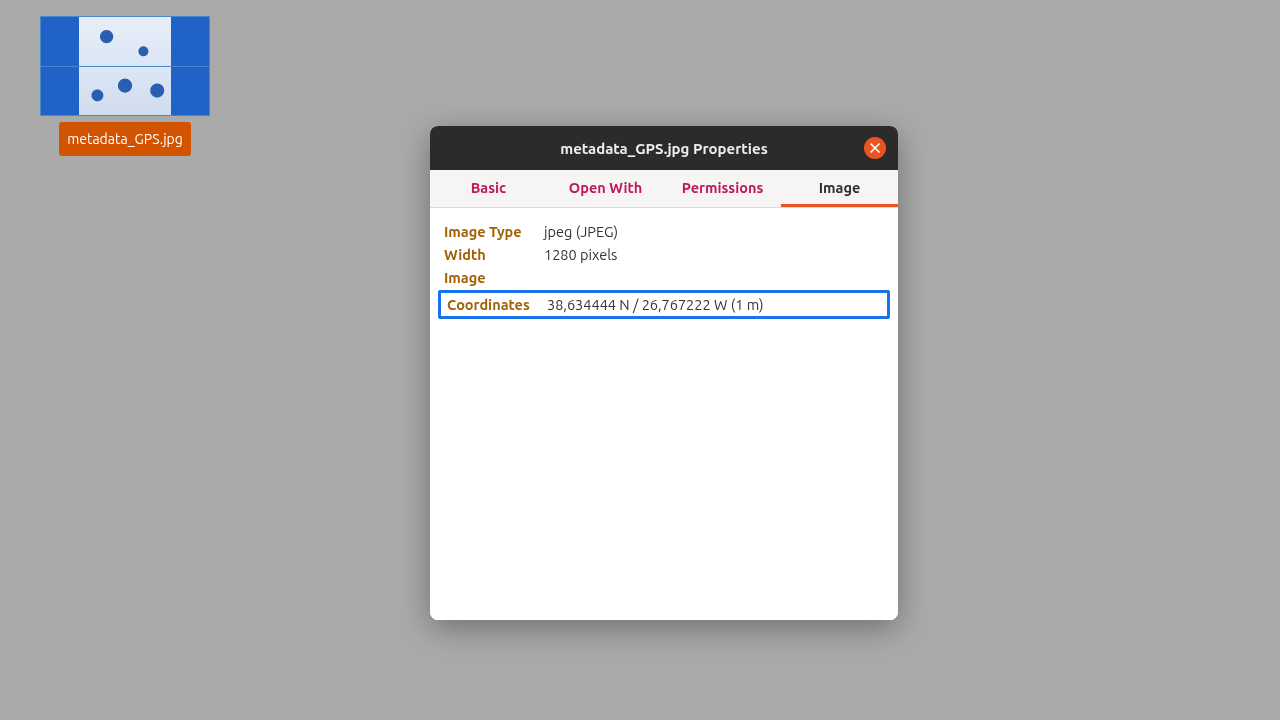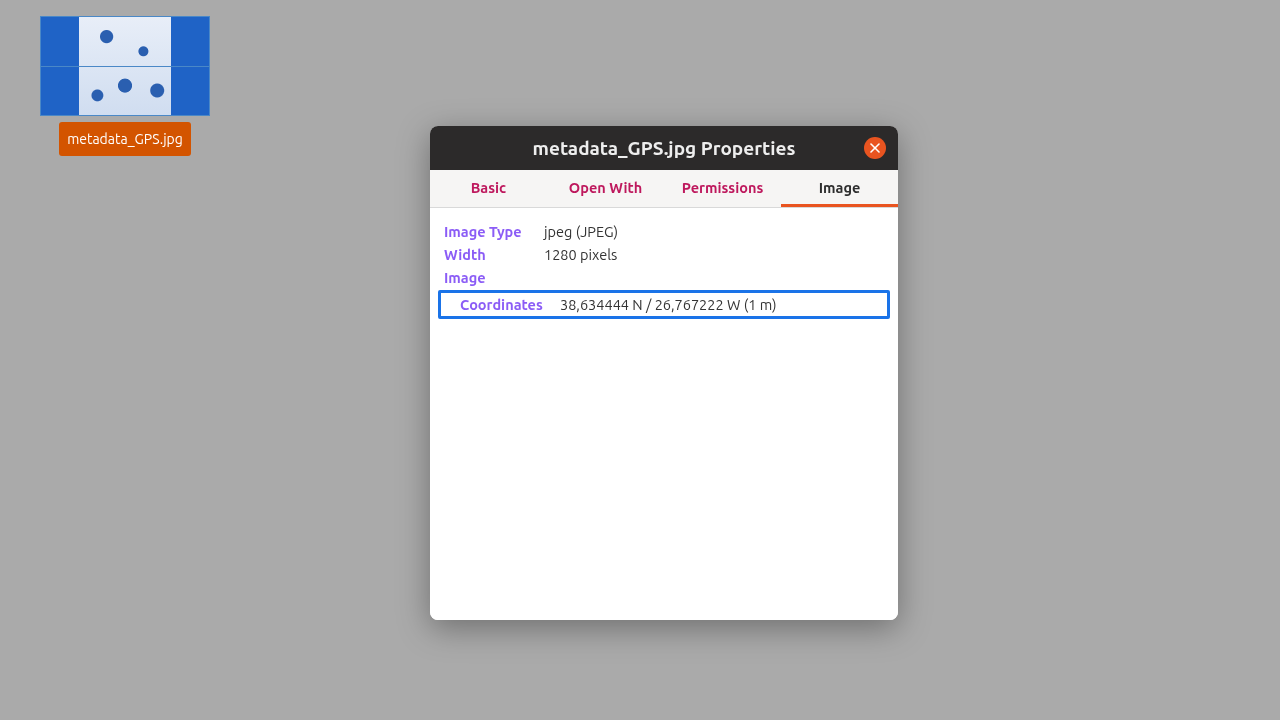--- a/index.html
+++ b/index.html
@@ -48,21 +48,21 @@
 .dialog {
   position: absolute; left: 430px; top: 126px;
   width: 468px; height: 494px;
   background: #fff; border-radius: 8px;
   box-shadow: 0 8px 32px rgba(0,0,0,.35);
   overflow: hidden; display: flex; flex-direction: column;
 }
 .titlebar {
   height: 44px; background: #2c2a2a; color: #eee;
   display: flex; align-items: center; justify-content: center;
-  position: relative; font-size: 19px; font-weight: 600;
+  position: relative; font-size: 15px; font-weight: 600;
 }
 .close-btn {
   position: absolute; right: 12px; top: 50%; transform: translateY(-50%);
   width: 22px; height: 22px; border-radius: 50%;
   background: #e95420; display: flex; align-items: center; justify-content: center;
   cursor: pointer;
 }
 .close-btn svg { width: 10px; height: 10px; }
 
 .tabs {
@@ -73,25 +73,25 @@
   flex: 1; display: flex; align-items: center; justify-content: center;
   font-size: 14.5px; font-weight: 600; color: #be185d;
   cursor: pointer; border-bottom: 3px solid transparent;
 }
 .tab.active { color: #2e2e2e; border-bottom-color: #e95420; }
 
 .body { padding: 12px 14px; flex: 1; background: #fff; }
 .row {
   display: flex; align-items: center; padding: 3px 0; font-size: 14.5px;
 }
-.row .label { width: 100px; font-weight: 700; color: #8b5cf6; }
+.row .label { width: 100px; font-weight: 700; color: #a16207; }
 .row .value { color: #333; flex: 1; }
 .row.highlight {
   border: 3px solid #1a73e8; border-radius: 2px;
-  margin: 1px -6px; padding: 3px 19px;
+  margin: 1px -6px; padding: 3px 6px;
 }
 </style>
 </head>
 <body>
 
 <div class="desktop-icon">
   <div class="icon-thumb">
     <div class="bar-l"></div>
     <div class="fractal"></div>
     <div class="bar-r"></div>

